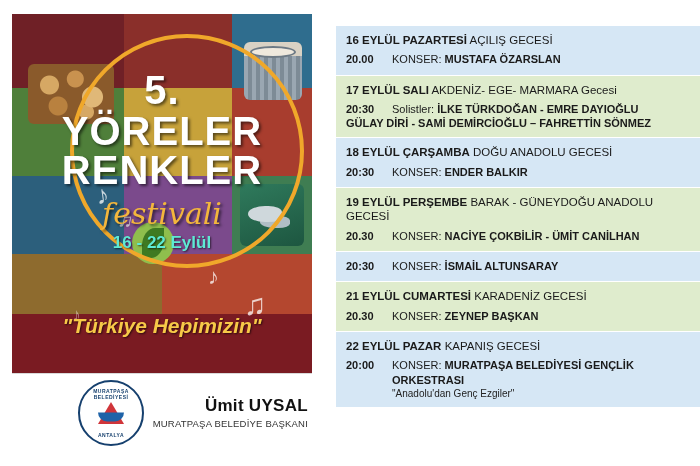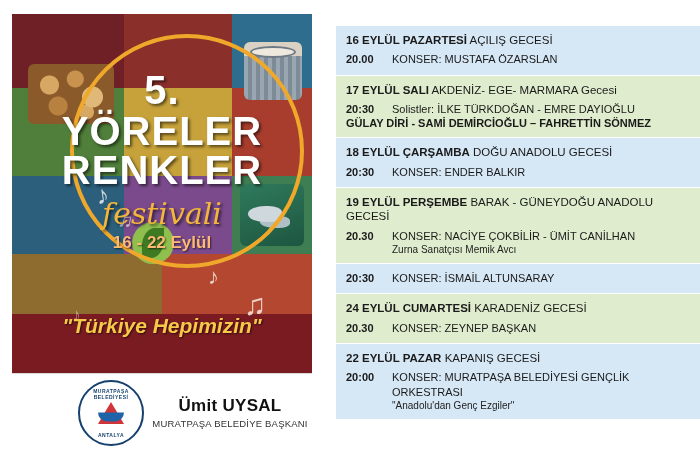--- a/index.html
+++ b/index.html
@@ -160,21 +160,21 @@
     font-family: "DejaVu Serif", serif;
     font-style: italic;
     font-size: 30px;
     color: #f3b63c;
     text-shadow: 2px 2px 3px rgba(0,0,0,.6);
   }
   .title-dates {
     margin-top: 2px;
     font-size: 17px;
     font-weight: bold;
-    color: #fdba74;
+    color: #5eead4;
     text-shadow: 1px 1px 2px rgba(0,0,0,.6);
   }
 
   #slogan {
     position: absolute;
     left: 0; top: 300px;
     width: 300px;
     text-align: center;
     color: #f7c948;
     font-size: 21px;
@@ -236,21 +236,21 @@
     left: 50%; top: 56%;
     transform: translate(-50%,-50%);
     width: 26px; height: 9px;
     background: #1f63a8;
     border-radius: 0 0 12px 12px;
   }
   #mayor {
     position: absolute;
     left: 140px; top: 22px;
     width: 156px;
-    text-align: center;
+    text-align: right;
   }
   #mayor .name {
     font-size: 17px;
     font-weight: bold;
     color: #111111;
     letter-spacing: .3px;
   }
   #mayor .role {
     font-size: 9.5px;
     color: #333333;
@@ -287,21 +287,21 @@
     color: #1a1a1a;
     line-height: 1.3;
     display: flex;
     gap: 8px;
   }
   .line .time {
     font-weight: bold;
     min-width: 38px;
   }
   .line .txt { flex: 1; }
-  .line .txt b { font-weight: normal; }
+  .line .txt b { font-weight: bold; }
   .sub {
     font-size: 10px;
     color: #222222;
     margin-left: 46px;
     margin-top: 1px;
   }
   .sub2 {
     font-size: 10.5px;
     color: #1a1a1a;
     margin-left: 46px;
@@ -395,30 +395,29 @@
           <span class="time">20:30</span>
           <span class="txt"><span>KONSER: </span><b>ENDER BALKIR</b></span>
         </div>
       </div>
       <div class="row green">
         <div class="head"><b>19 EYLÜL PERŞEMBE</b><span> BARAK - GÜNEYDOĞU ANADOLU GECESİ</span></div>
         <div class="line">
           <span class="time">20.30</span>
           <span class="txt"><span>KONSER: </span><b>NACİYE ÇOKBİLİR - ÜMİT CANİLHAN</b></span>
         </div>
-        <div class="sub">Zurna Sanatçısı Memik Avcı</div>
       </div>
       <div class="row blue">
         <div class="line">
           <span class="time">20:30</span>
           <span class="txt"><span>KONSER: </span><b>İSMAİL ALTUNSARAY</b></span>
         </div>
       </div>
       <div class="row green">
-        <div class="head"><b>24 EYLÜL CUMARTESİ</b><span> KARADENİZ GECESİ</span></div>
+        <div class="head"><b>21 EYLÜL CUMARTESİ</b><span> KARADENİZ GECESİ</span></div>
         <div class="line">
           <span class="time">20.30</span>
           <span class="txt"><span>KONSER: </span><b>ZEYNEP BAŞKAN</b></span>
         </div>
       </div>
       <div class="row blue">
         <div class="head"><b>22 EYLÜL PAZAR</b><span> KAPANIŞ GECESİ</span></div>
         <div class="line">
           <span class="time">20:00</span>
           <span class="txt"><span>KONSER: </span><b>MURATPAŞA BELEDİYESİ GENÇLİK ORKESTRASI</b></span>

